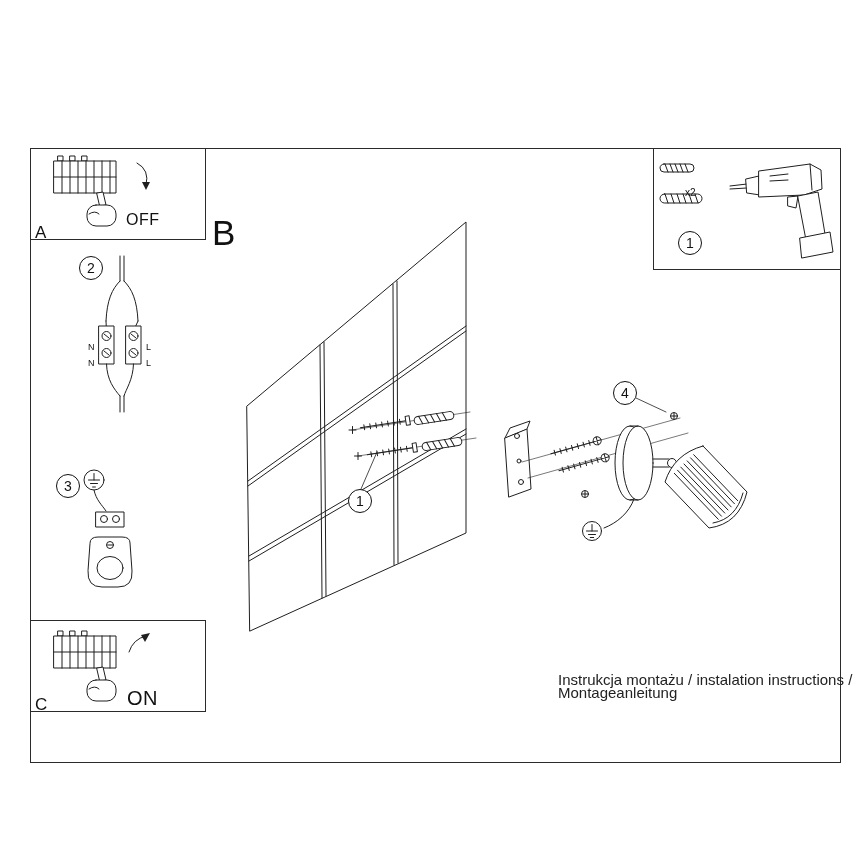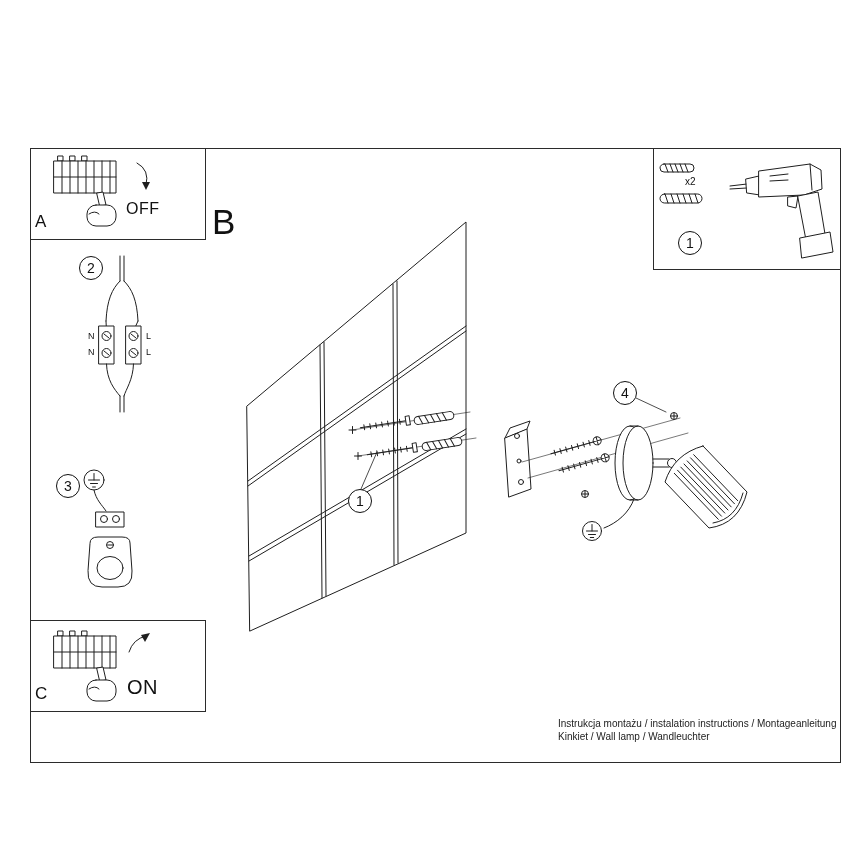--- a/index.html
+++ b/index.html
@@ -5,42 +5,42 @@
   * { margin:0; padding:0; box-sizing:border-box; }
   html,body { width:868px; height:868px; background:#fff;
     font-family:"Liberation Sans", sans-serif; color:#111; }
   .stage { position:relative; width:868px; height:868px; background:#fff; overflow:hidden; }
   .art { position:absolute; left:0; top:0; width:868px; height:868px; }
   .frame, .box { position:absolute; border:1px solid #2b2b2b; background:transparent; }
   .frame { left:30px; top:148px; width:811px; height:615px; }
   .box-a { left:30px; top:148px; width:176px; height:92px; }
   .box-c { left:30px; top:620px; width:176px; height:92px; }
   .box-tools { left:653px; top:148px; width:188px; height:122px; }
-  .label { position:absolute; white-space:nowrap; }
+  .label { position:absolute; white-space:nowrap;margin-top:11px; }
   .lbl-a { left:35px; top:212px; font-size:17px; }
   .lbl-c { left:35px; top:684px; font-size:17px; }
   .lbl-b { left:212px; top:202px; font-size:35px; }
   .lbl-off { left:126px; top:200px; font-size:16px; letter-spacing:.5px;text-align:right; }
   .lbl-on  { left:127px; top:676px; font-size:20px; letter-spacing:.5px; }
   .lbl-x2  { left:685px; top:176px; font-size:10px; }
   .wire-lbl { font-size:9px; color:#111; }
   .wl-tl { left:88px;  top:331px; }
   .wl-tr { left:146px; top:331px; }
   .wl-bl { left:88px;  top:347px; }
   .wl-br { left:146px; top:347px; }
   .badge { position:absolute; width:24px; height:24px; border:1.3px solid #111;
     border-radius:50%; background:#fff; display:flex; align-items:center;
     justify-content:center; font-size:14px; }
   .badge-2 { left:79px;  top:256px; }
   .badge-3 { left:56px;  top:474px; }
   .badge-1 { left:348px; top:489px; }
   .badge-4 { left:613px; top:381px; }
   .badge-t1 { left:678px; top:231px; }
-  .footer { position:absolute; left:558px; top:673px; font-size:10px;
-    line-height:13px; color:#222;margin-top:44px; }
+  .footer { position:absolute; left:558px; top:673px; font-size:15px;
+    line-height:13px; color:#222; }
   .footer span { display:block; }
 </style>
 </head>
 <body>
 
 <div class="stage">
 
   <svg class="art" viewBox="0 0 868 868">
     <g stroke="#1f1f1f" fill="none" stroke-width="1" stroke-linecap="round" stroke-linejoin="round">
 
@@ -241,16 +241,15 @@
   <span class="label wire-lbl wl-br">L</span>
 
   <div class="badge badge-2">2</div>
   <div class="badge badge-3">3</div>
   <div class="badge badge-1">1</div>
   <div class="badge badge-4">4</div>
   <div class="badge badge-t1">1</div>
 
   <div class="footer">
     <span>Instrukcja montażu / instalation instructions / Montageanleitung</span>
-    <span>Kinkiet / Wall lamp / Wandleuchter</span>
   </div>
 
 </div>
 
 </body></html>

